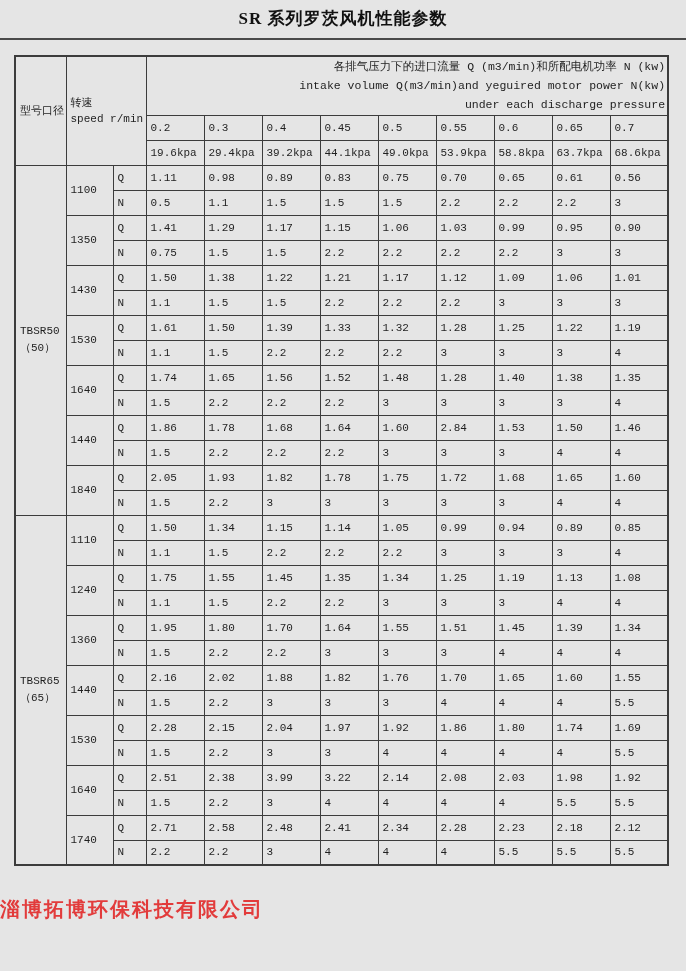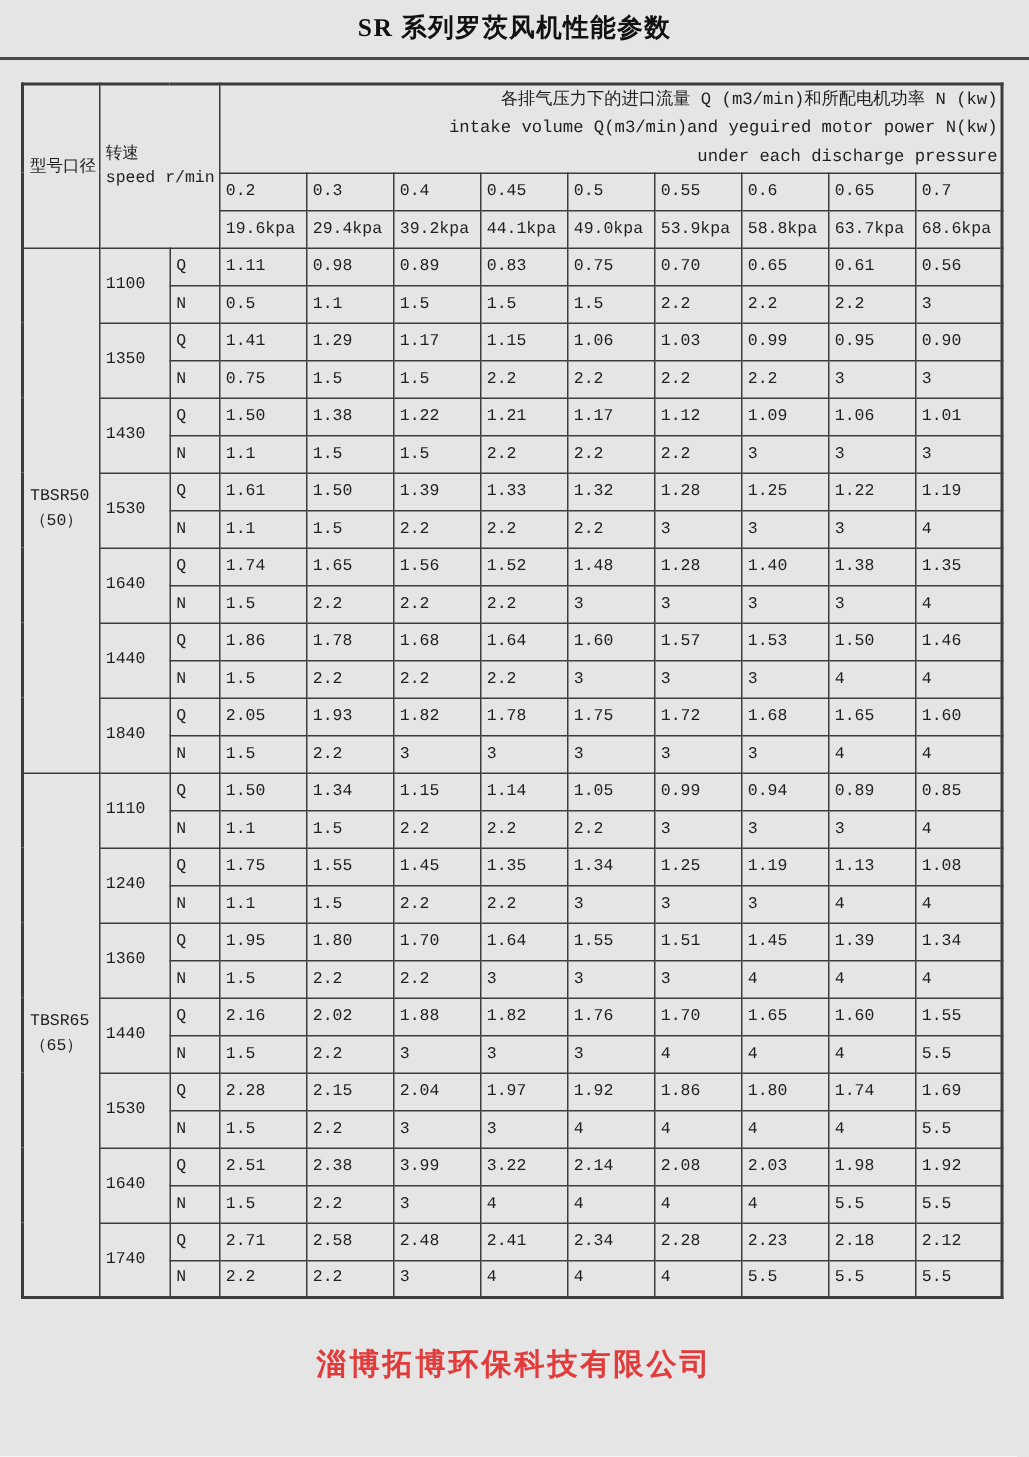--- a/index.html
+++ b/index.html
@@ -58,21 +58,21 @@
     text-align:center;
     font-size:11.5px;
     padding:0 1px;
     line-height:17px;
   }
   .rpm-cell { padding-left:7px; font-size:11.5px; }
   .qn-cell  { padding-left:3px; font-size:11px; }
   .val-cell { font-size:11px; }
   .footer-company {
     margin-top:30px;
-    text-align:center;
+    text-align:left;
     font-family:"Liberation Serif","DejaVu Serif",serif;
     font-weight:bold;
     font-size:20px;
     letter-spacing:2px;
   }
 </style>
 </head>
 <body>
 
 <div class="page">
@@ -262,21 +262,21 @@
           <td class="val-cell">4</td>
         </tr>
         <tr>
           <td class="rpm-cell" rowspan="2">1440</td>
           <td class="qn-cell">Q</td>
           <td class="val-cell">1.86</td>
           <td class="val-cell">1.78</td>
           <td class="val-cell">1.68</td>
           <td class="val-cell">1.64</td>
           <td class="val-cell">1.60</td>
-          <td class="val-cell">1.57</td>
+          <td class="val-cell">2.84</td>
           <td class="val-cell">1.53</td>
           <td class="val-cell">1.50</td>
           <td class="val-cell">1.46</td>
         </tr>
         <tr>
           <td class="qn-cell">N</td>
           <td class="val-cell">1.5</td>
           <td class="val-cell">2.2</td>
           <td class="val-cell">2.2</td>
           <td class="val-cell">2.2</td>

